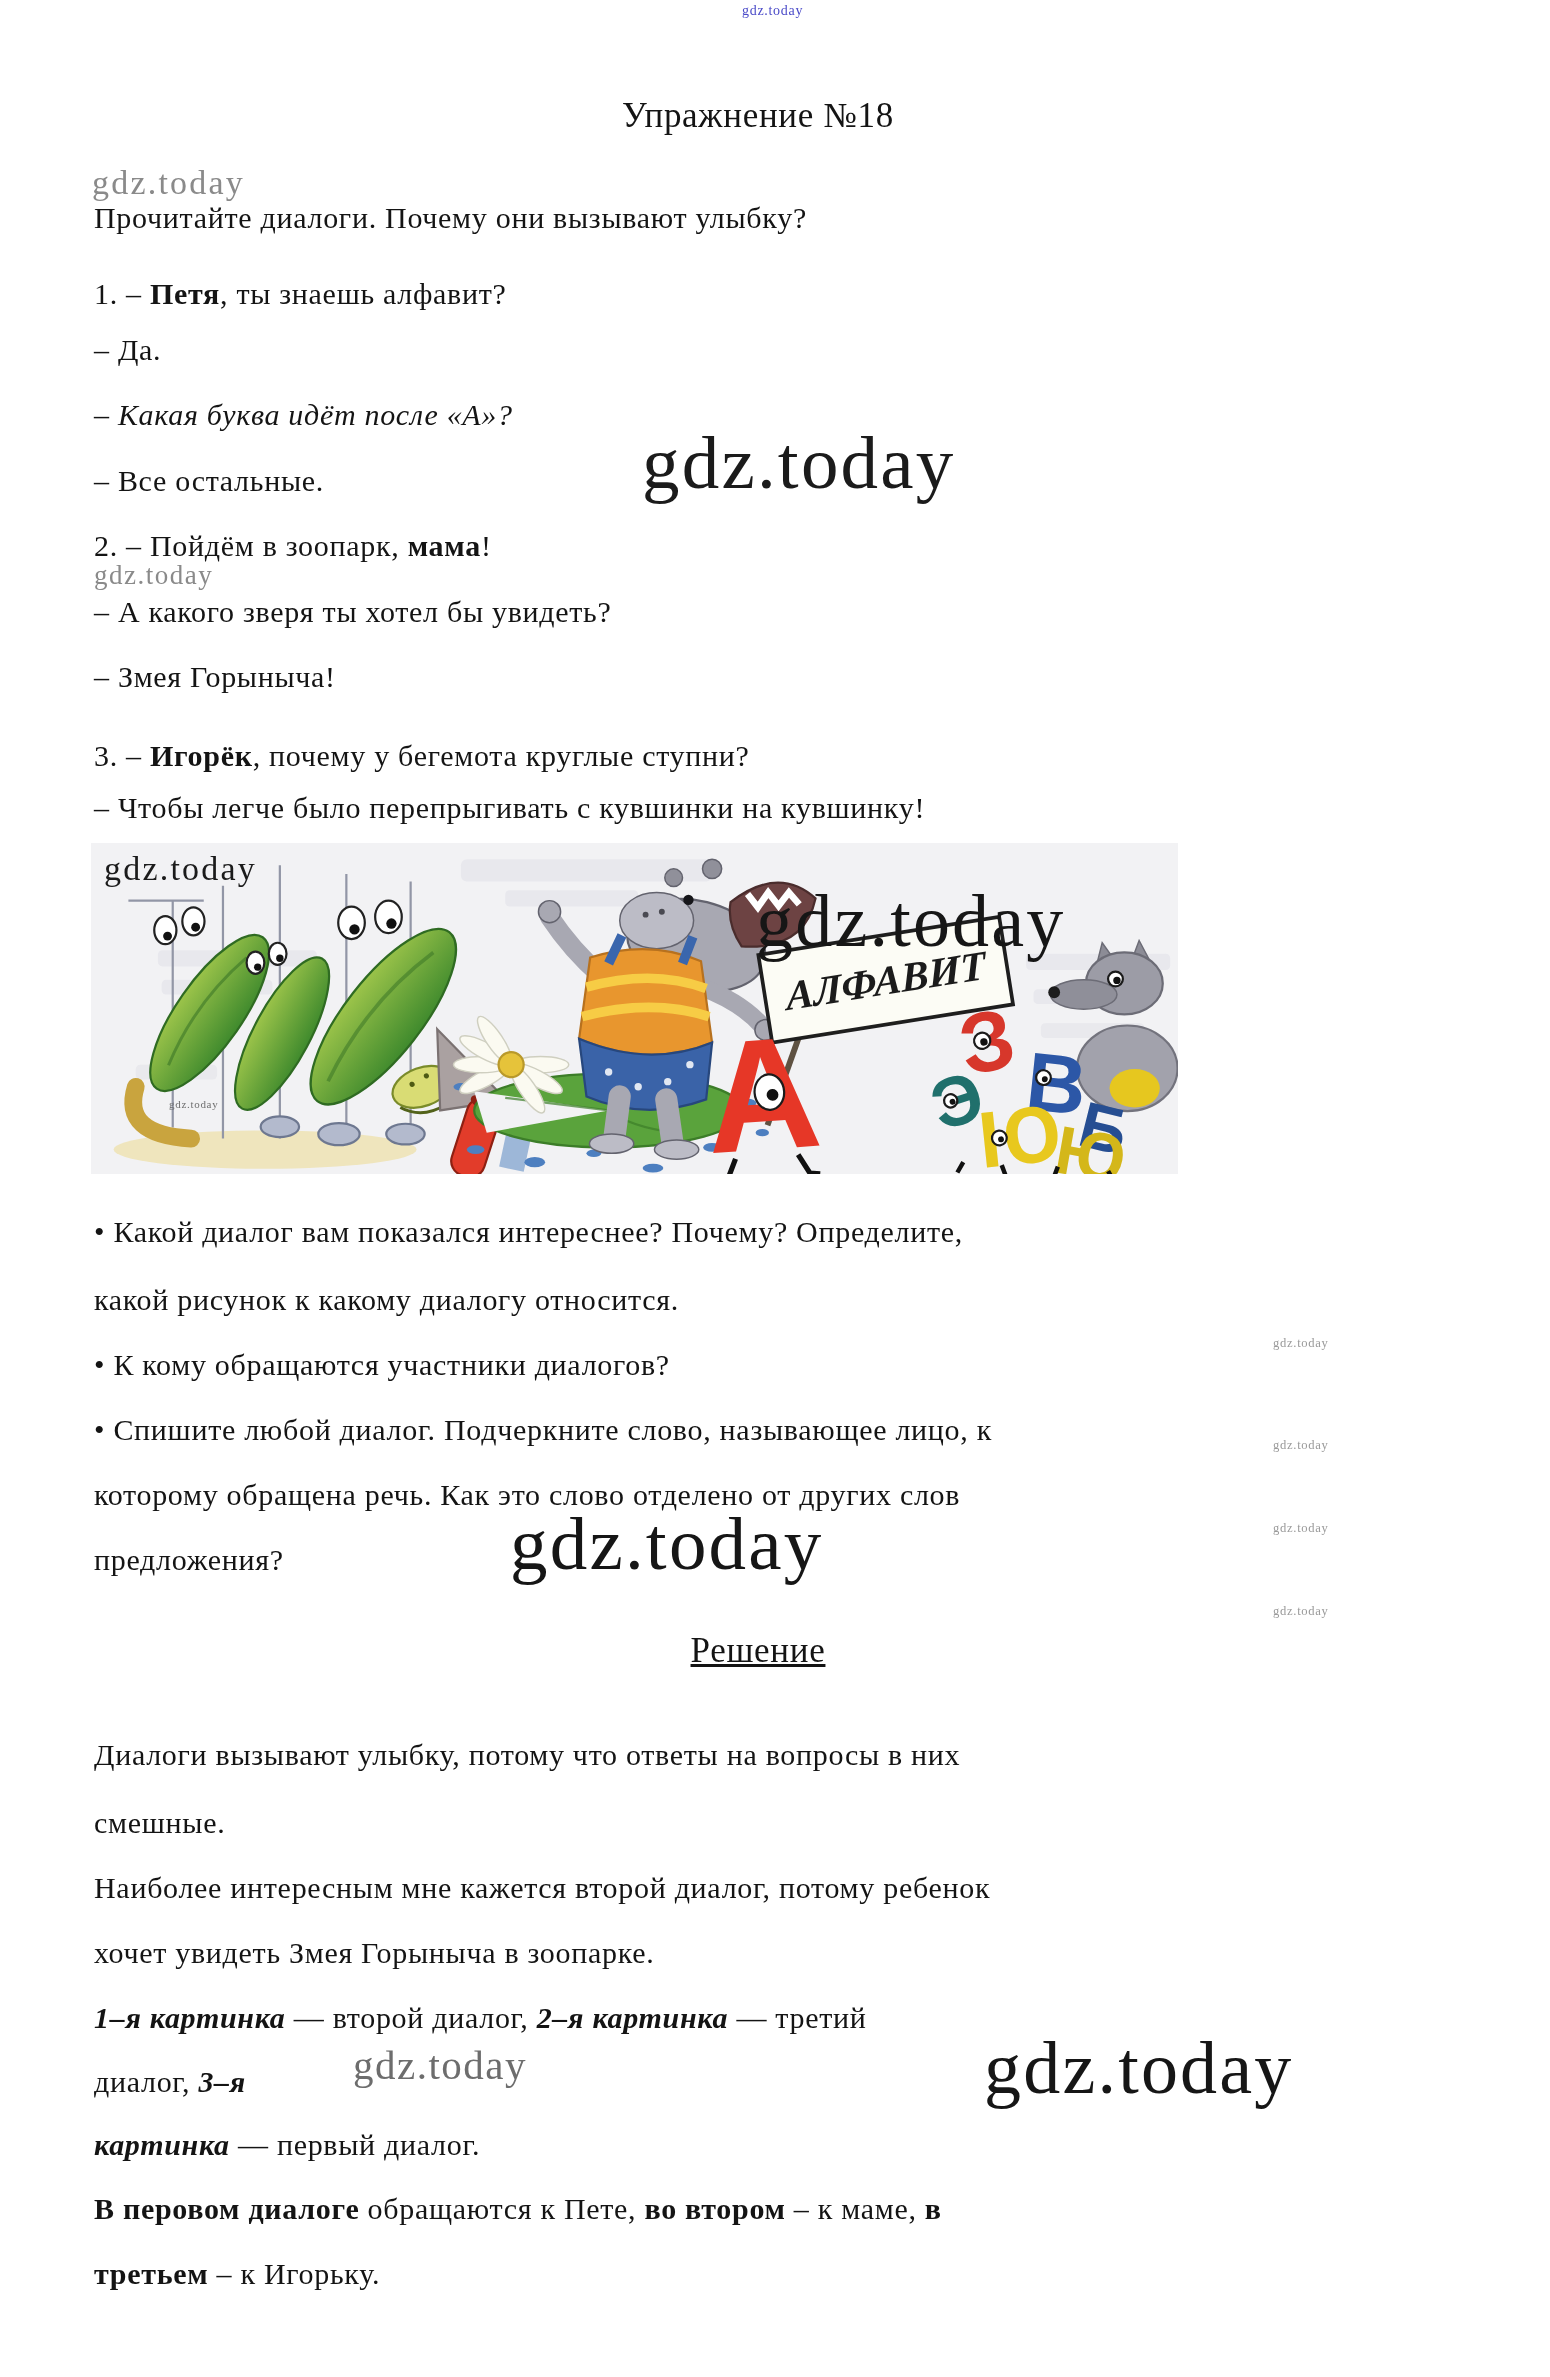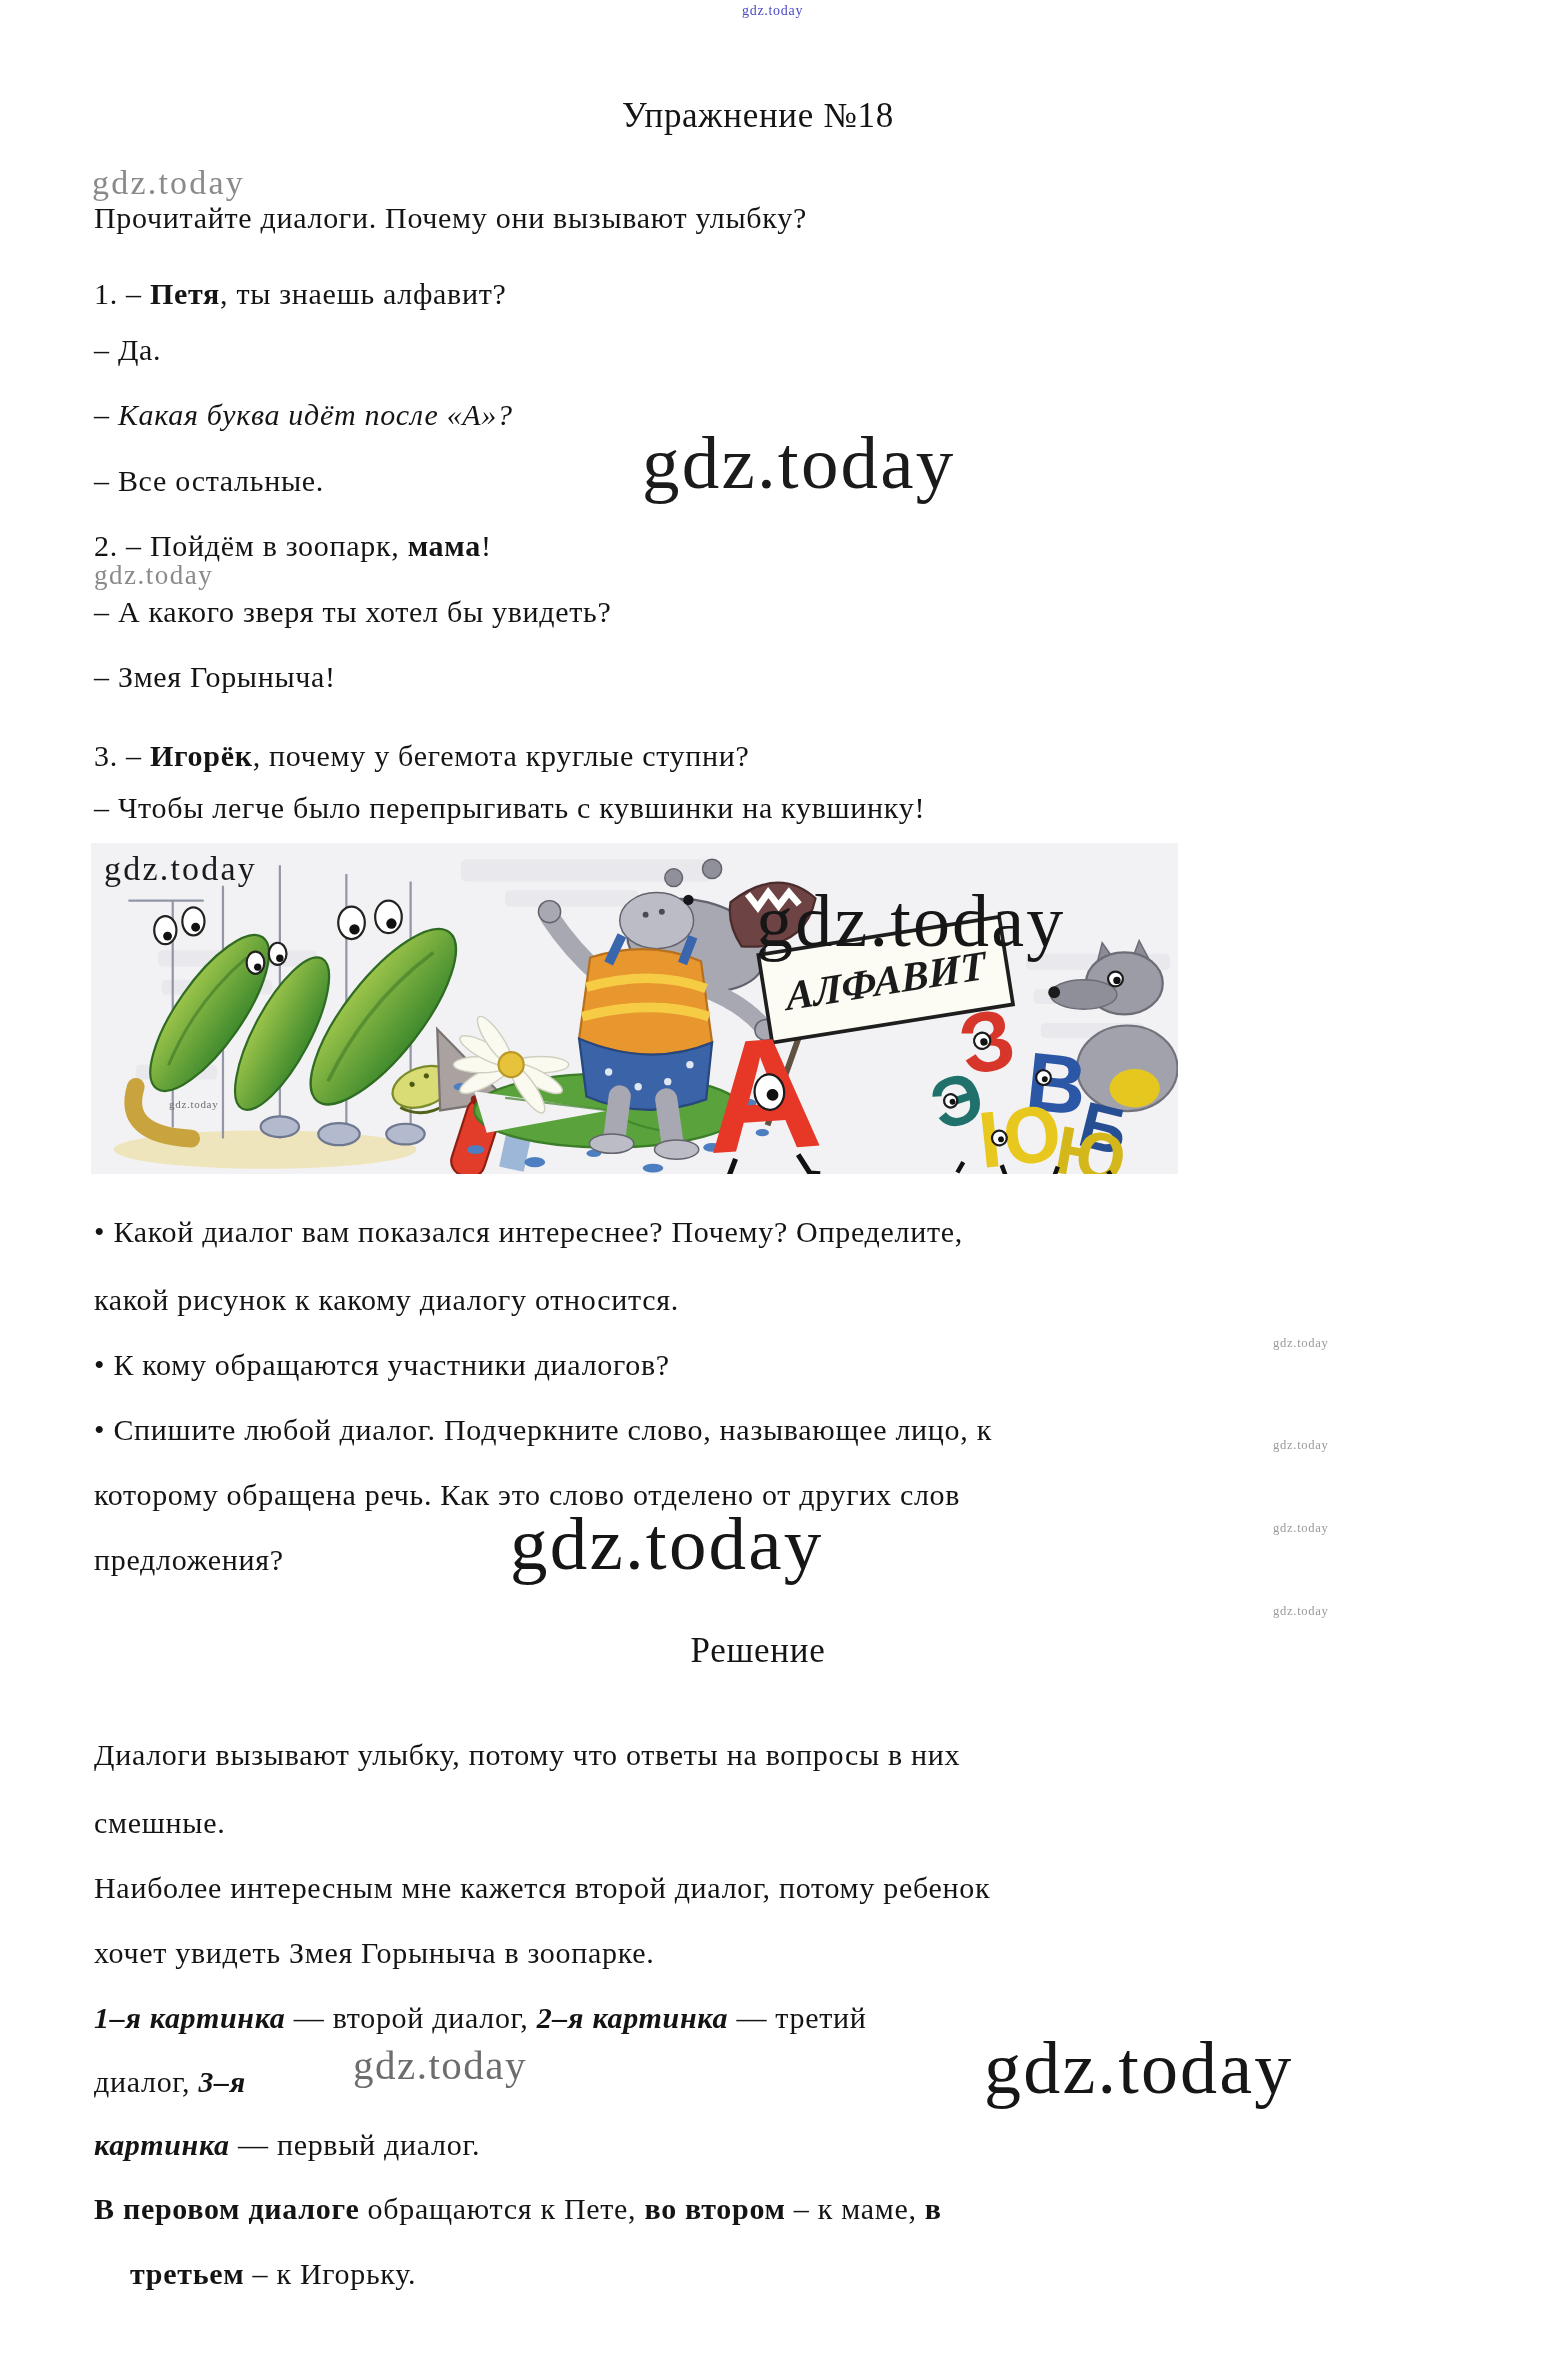--- a/index.html
+++ b/index.html
@@ -209,30 +209,30 @@
     <div class="line" style="top: 595px;"><span class="">– А какого зверя ты хотел бы увидеть?</span></div>
     <div class="line" style="top: 660px;"><span class="">– Змея Горыныча!</span></div>
     <div class="line" style="top: 739px;"><span class="">3. – </span><span class="b ">Игорёк</span><span class="">, почему у бегемота круглые ступни?</span></div>
     <div class="line" style="top: 791px;"><span class="">– Чтобы легче было перепрыгивать с кувшинки на кувшинку!</span></div>
     <div class="line" style="top: 1215px;"><span class="">• Какой диалог вам показался интереснее? Почему? Определите,</span></div>
     <div class="line" style="top: 1283px;"><span class="">какой рисунок к какому диалогу относится.</span></div>
     <div class="line" style="top: 1348px;"><span class="">• К кому обращаются участники диалогов?</span></div>
     <div class="line" style="top: 1413px;"><span class="">• Спишите любой диалог. Подчеркните слово, называющее лицо, к</span></div>
     <div class="line" style="top: 1478px;"><span class="">которому обращена речь. Как это слово отделено от других слов</span></div>
     <div class="line" style="top: 1543px;"><span class="">предложения?</span></div>
-    <div class="line center" style="top: 1631px; font-size: 35px;"><span class="">Решение</span></div>
+    <div class="line center" style="top: 1631px; font-size: 35px; text-decoration: underline;"><span class="">Решение</span></div>
     <div class="line" style="top: 1738px;"><span class="">Диалоги вызывают улыбку, потому что ответы на вопросы в них</span></div>
     <div class="line" style="top: 1806px;"><span class="">смешные.</span></div>
     <div class="line" style="top: 1871px;"><span class="">Наиболее интересным мне кажется второй диалог, потому ребенок</span></div>
     <div class="line" style="top: 1936px;"><span class="">хочет увидеть Змея Горыныча в зоопарке.</span></div>
     <div class="line" style="top: 2001px;"><span class="b i">1–я картинка</span><span class=""> — второй диалог, </span><span class="b i">2–я картинка</span><span class=""> — третий</span></div>
     <div class="line" style="top: 2065px;"><span class="">диалог, </span><span class="b i">3–я</span></div>
     <div class="line" style="top: 2128px;"><span class="b i">картинка</span><span class=""> — первый диалог.</span></div>
     <div class="line" style="top: 2192px;"><span class="b ">В перовом диалоге</span><span class=""> обращаются к Пете, </span><span class="b ">во втором</span><span class=""> – к маме, </span><span class="b ">в</span></div>
-    <div class="line" style="top: 2257px; margin-left: 36px;"><span class="b ">третьем</span><span class=""> – к Игорьку.</span></div>
+    <div class="line" style="top: 2257px;"><span class="b ">третьем</span><span class=""> – к Игорьку.</span></div>
     <div class="wm" style="left: 742px; top: 4.4px; font-size: 14px; color: rgb(74, 74, 200); letter-spacing: 0.7px;">gdz.today</div>
     <div class="wm" style="left: 92px; top: 166px; font-size: 34px; color: rgb(138, 138, 138); letter-spacing: 2.2px;">gdz.today</div>
     <div class="wm" style="left: 642px; top: 425px; font-size: 75px; color: rgb(27, 27, 27); letter-spacing: 2.2px;">gdz.today</div>
     <div class="wm" style="left: 94px; top: 562px; font-size: 27px; color: rgb(138, 138, 138); letter-spacing: 1.5px;">gdz.today</div>
     <div class="wm" style="left: 104px; top: 852px; font-size: 34px; color: rgb(27, 27, 27); letter-spacing: 2.2px;">gdz.today</div>
     <div class="wm" style="left: 756px; top: 884px; font-size: 74px; color: rgb(22, 22, 22); letter-spacing: 2.2px;">gdz.today</div>
     <div class="wm" style="left: 169px; top: 1099px; font-size: 11px; color: rgb(111, 111, 111); letter-spacing: 0.7px;">gdz.today</div>
     <div class="wm" style="left: 1273px; top: 1337px; font-size: 12.6px; color: rgb(154, 154, 154); letter-spacing: 0.7px;">gdz.today</div>
     <div class="wm" style="left: 1273px; top: 1439px; font-size: 12.6px; color: rgb(154, 154, 154); letter-spacing: 0.7px;">gdz.today</div>
     <div class="wm" style="left: 510px; top: 1506px; font-size: 75px; color: rgb(22, 22, 22); letter-spacing: 2.2px;">gdz.today</div>

